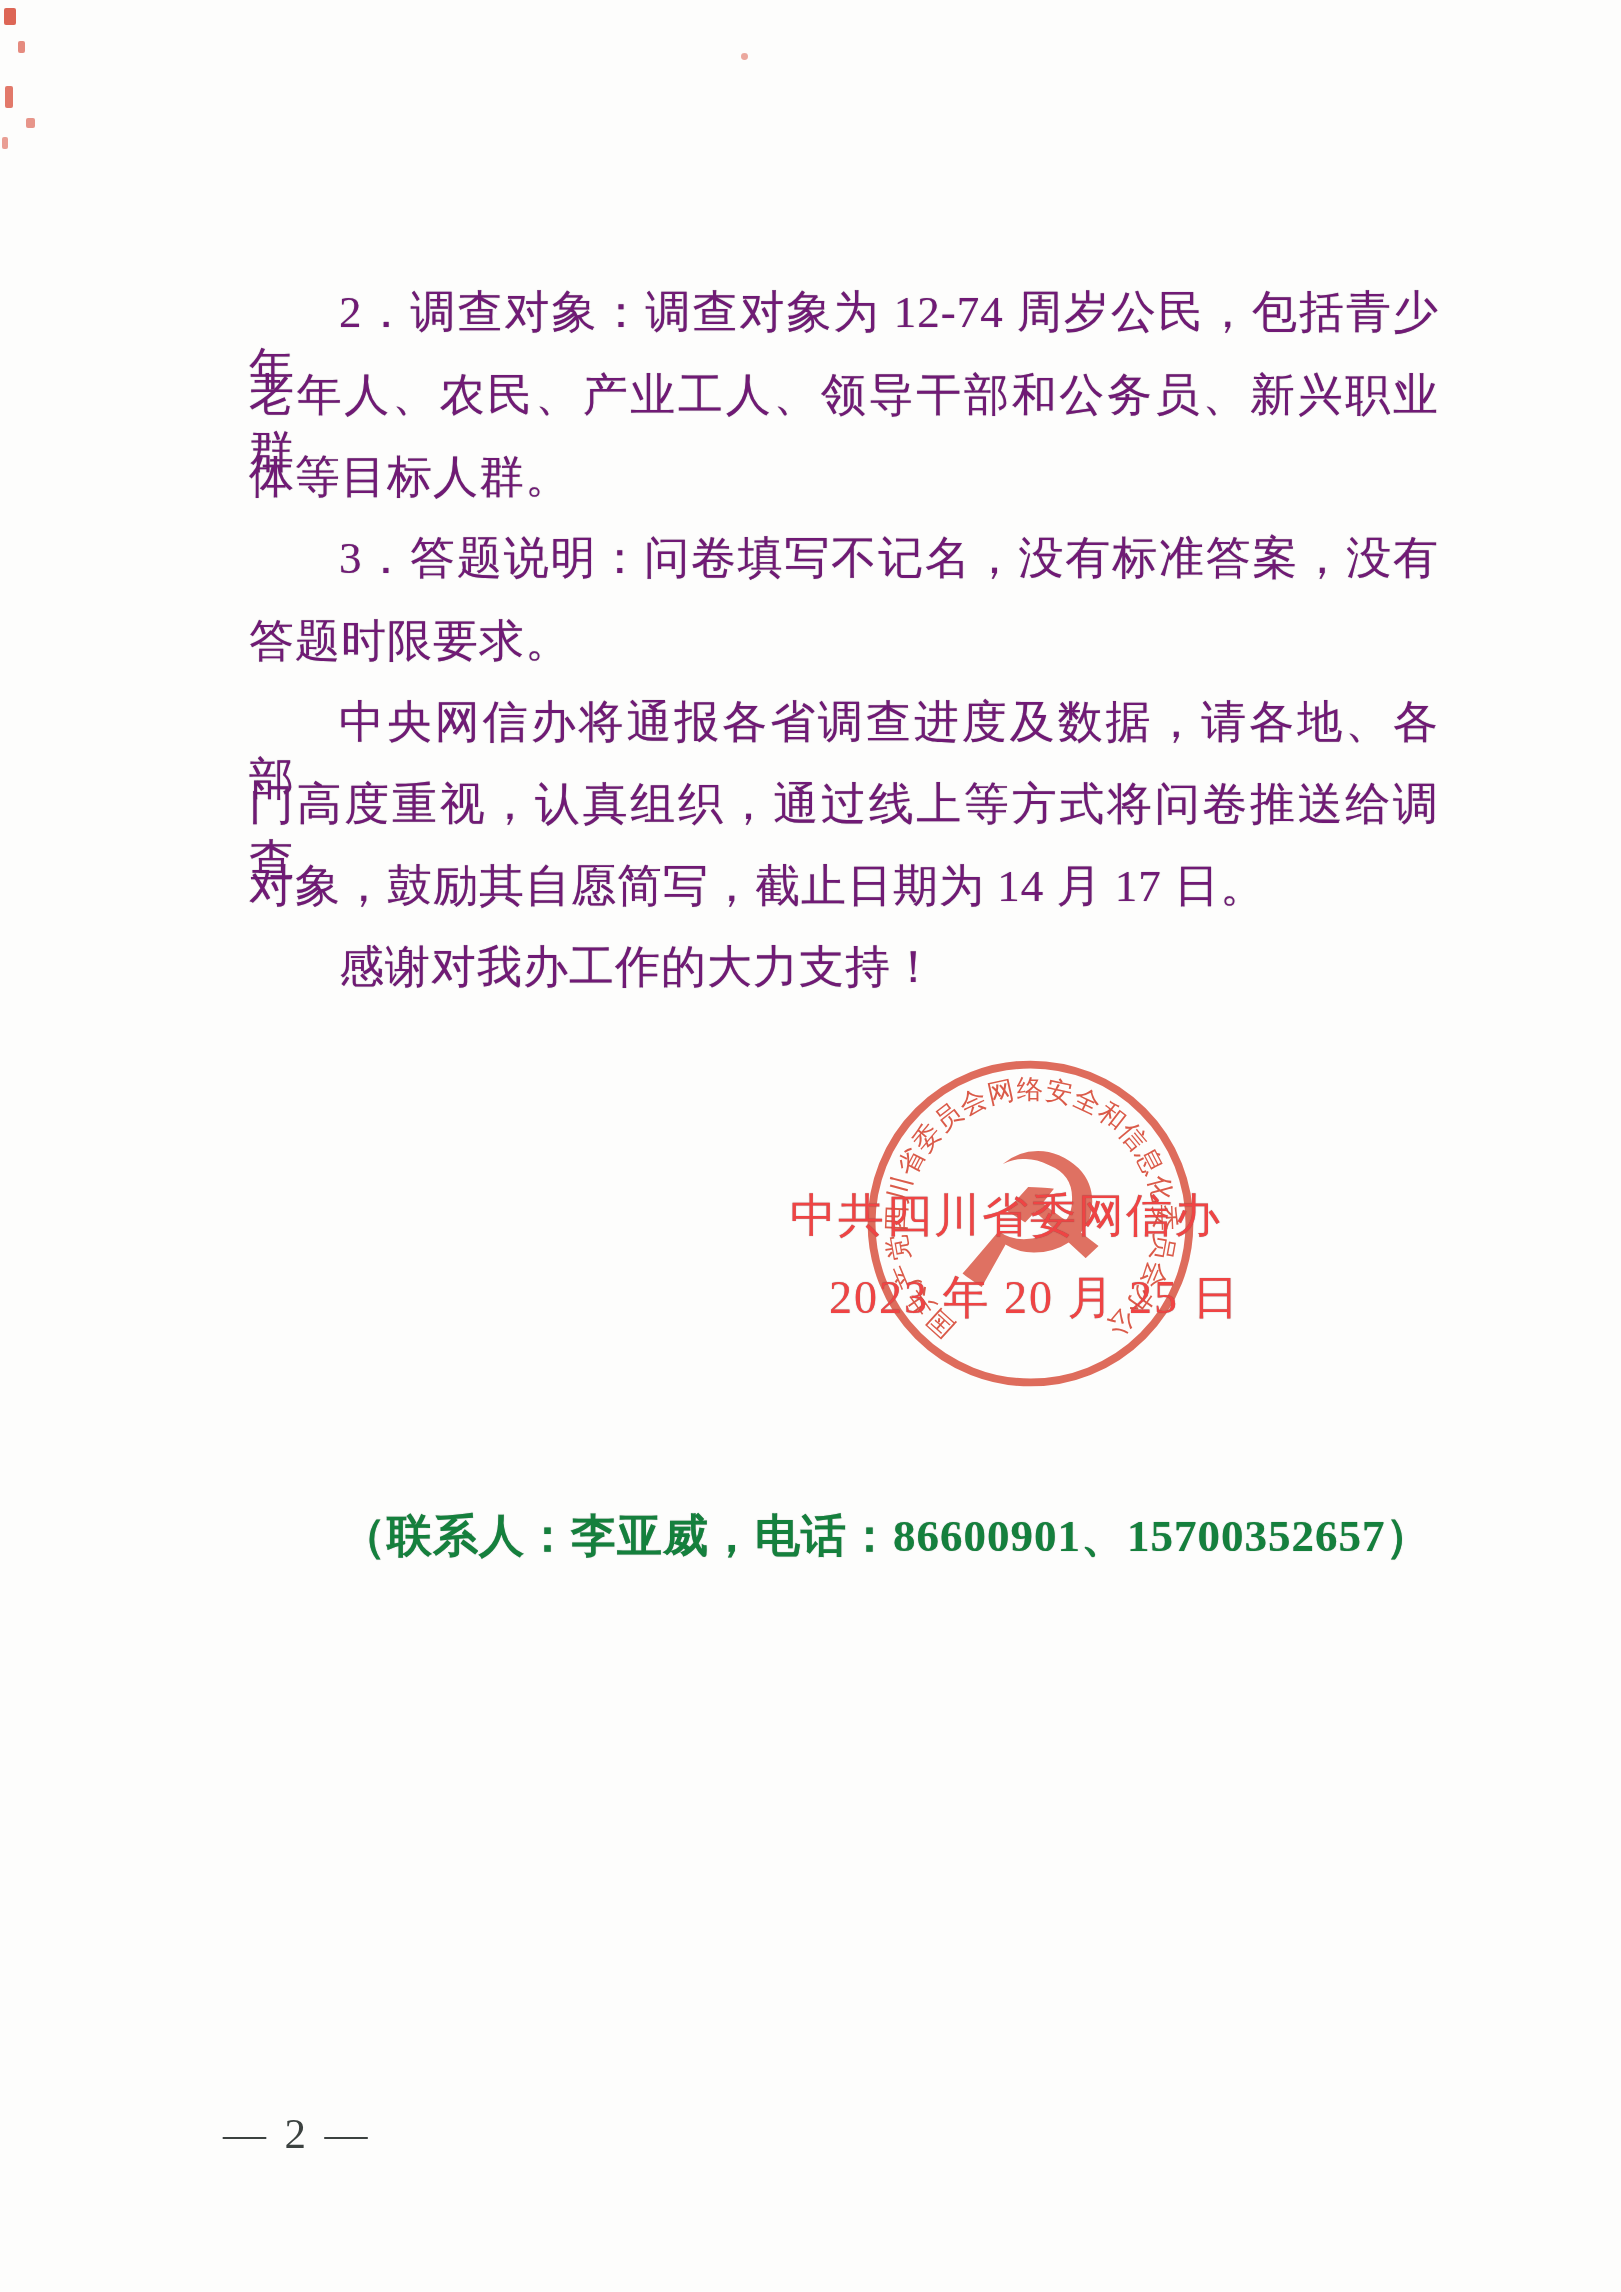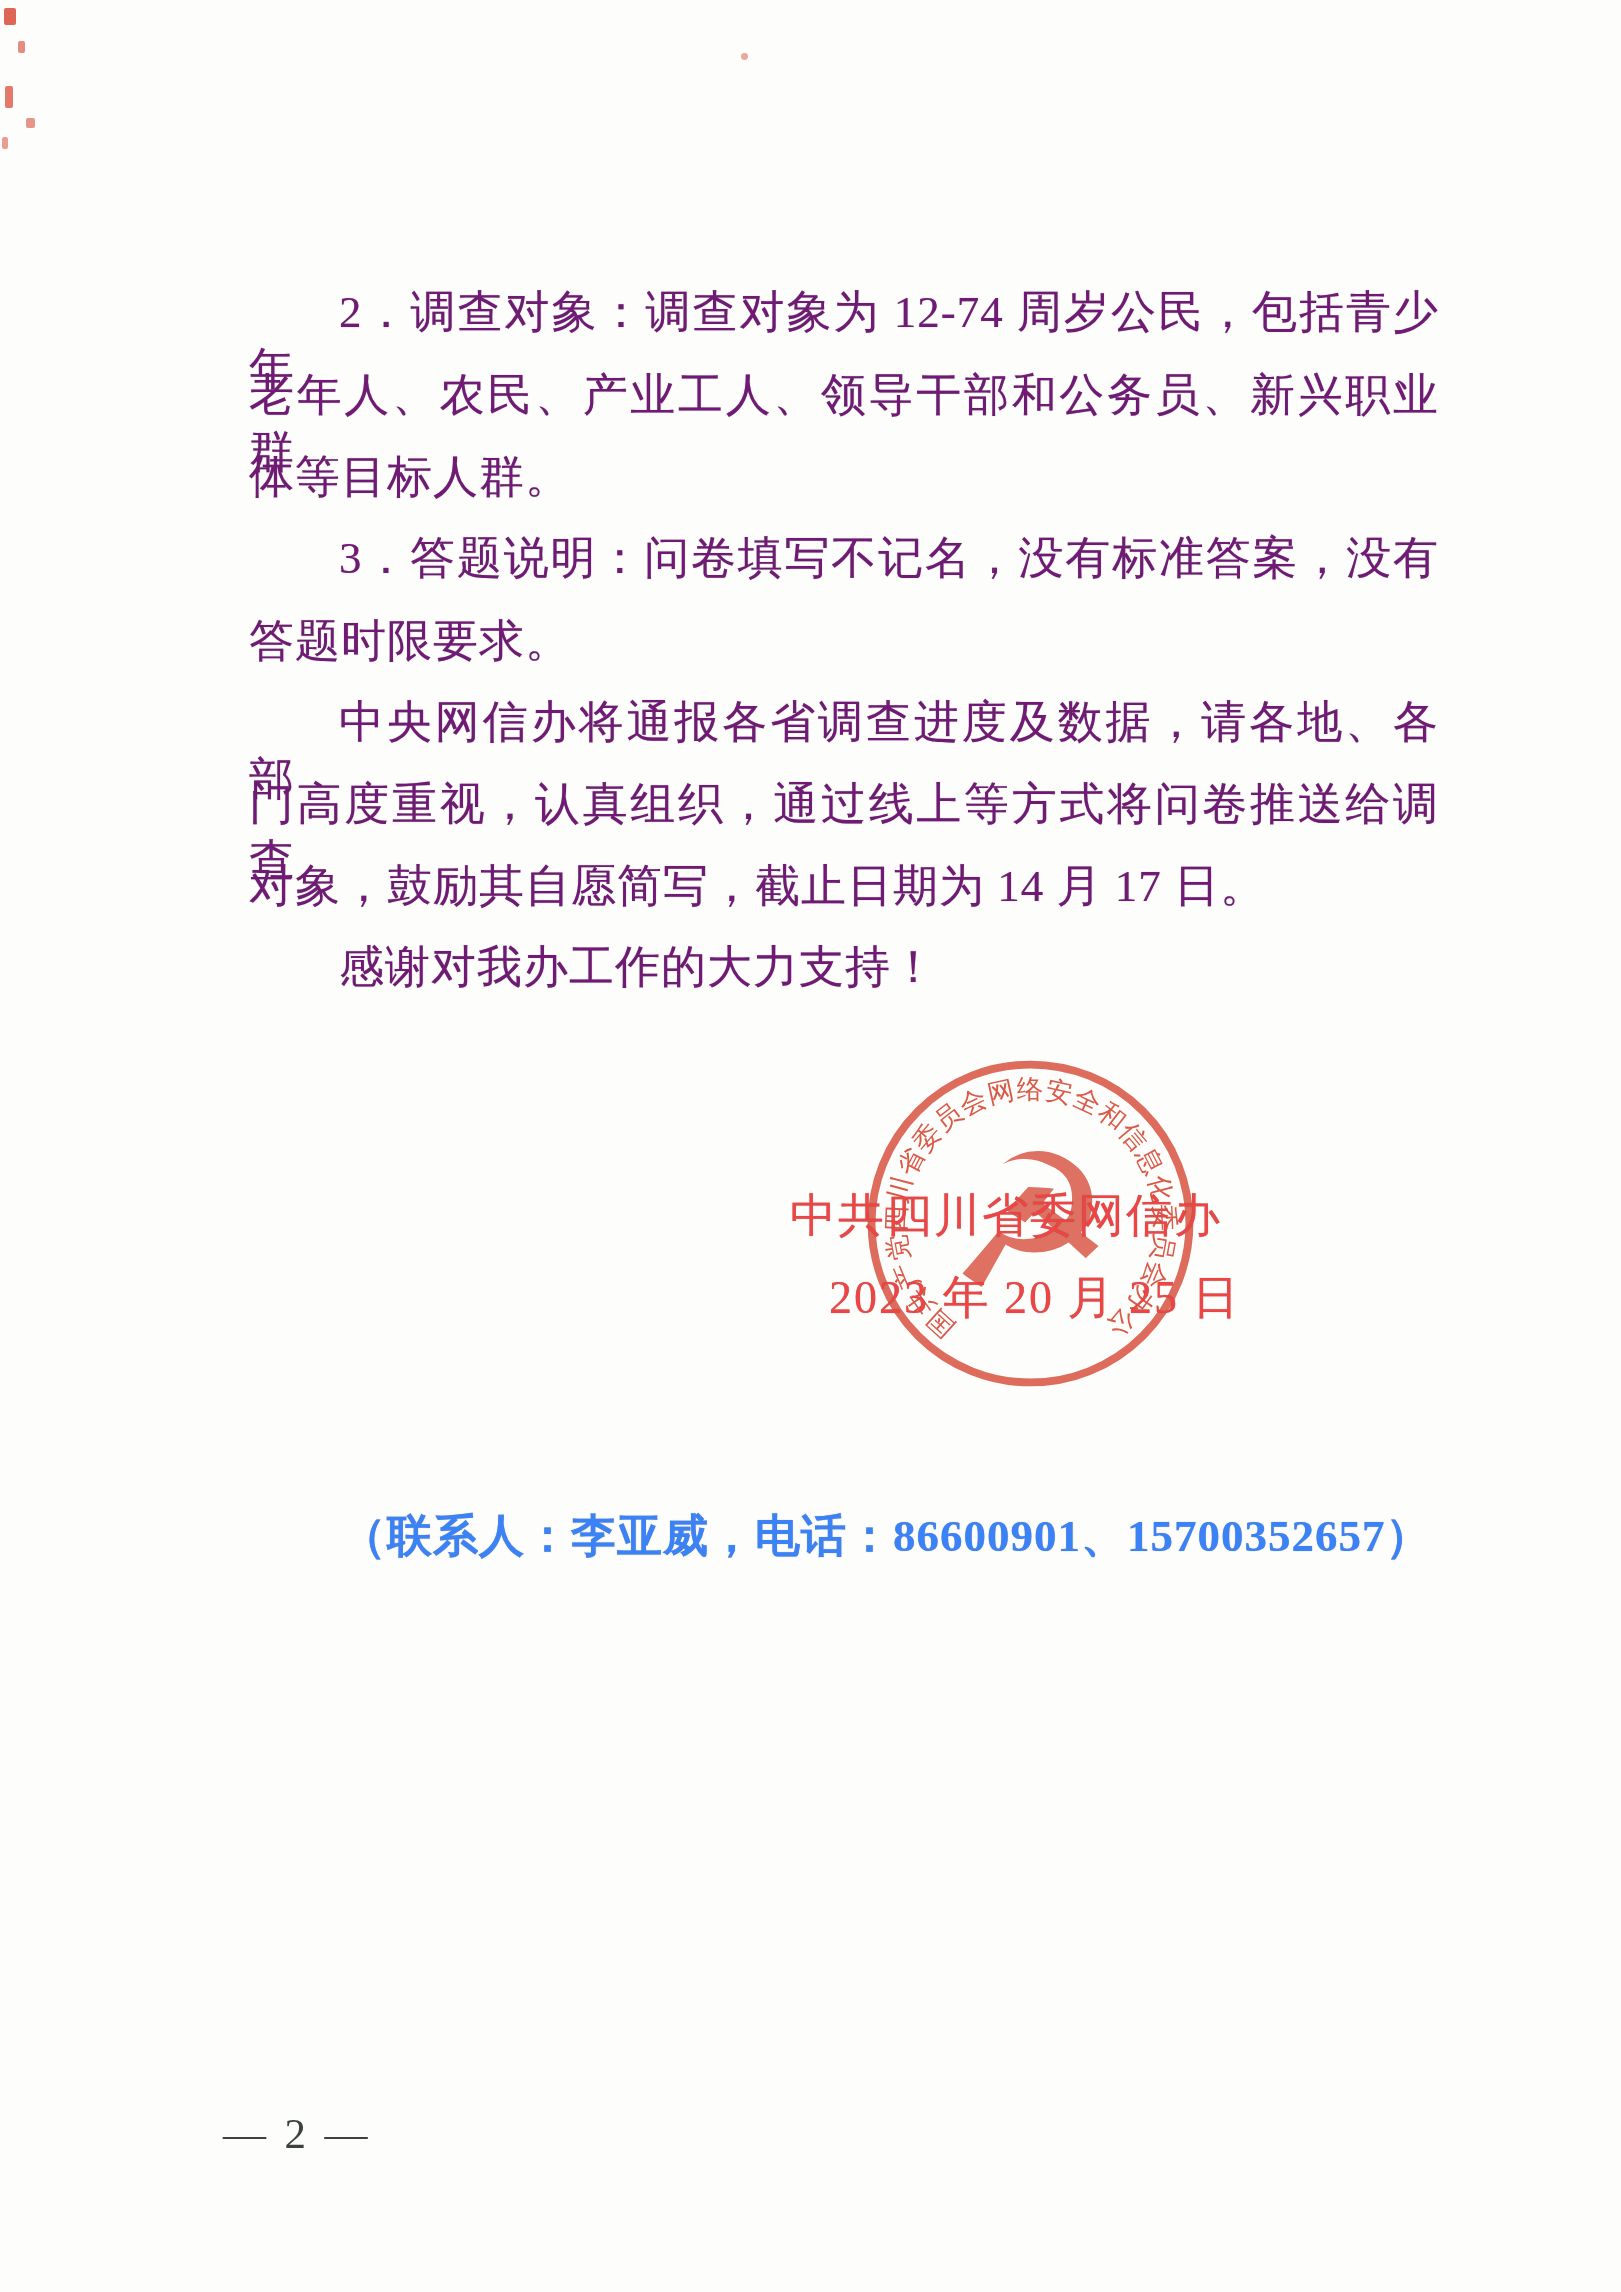--- a/index.html
+++ b/index.html
@@ -27,21 +27,21 @@
     font-size:46px;line-height:55px;
     letter-spacing:2px;
     text-shadow:0 0 1px rgba(47,53,51,0.55);
     z-index:3;
     white-space:nowrap;
   }
   .contact{
     position:absolute;
     left:341px;top:1509px;
     font-size:45px;line-height:55px;
-    color:#3b82f6;
+    color:#15803d;
     letter-spacing:1px;
     font-weight:bold;
     text-shadow:0 0 1px rgba(53,59,57,0.5);
     z-index:3;
     white-space:nowrap;
   }
   .pagenum{
     position:absolute;
     left:223px;top:2109px;
     font-size:43px;line-height:49px;

